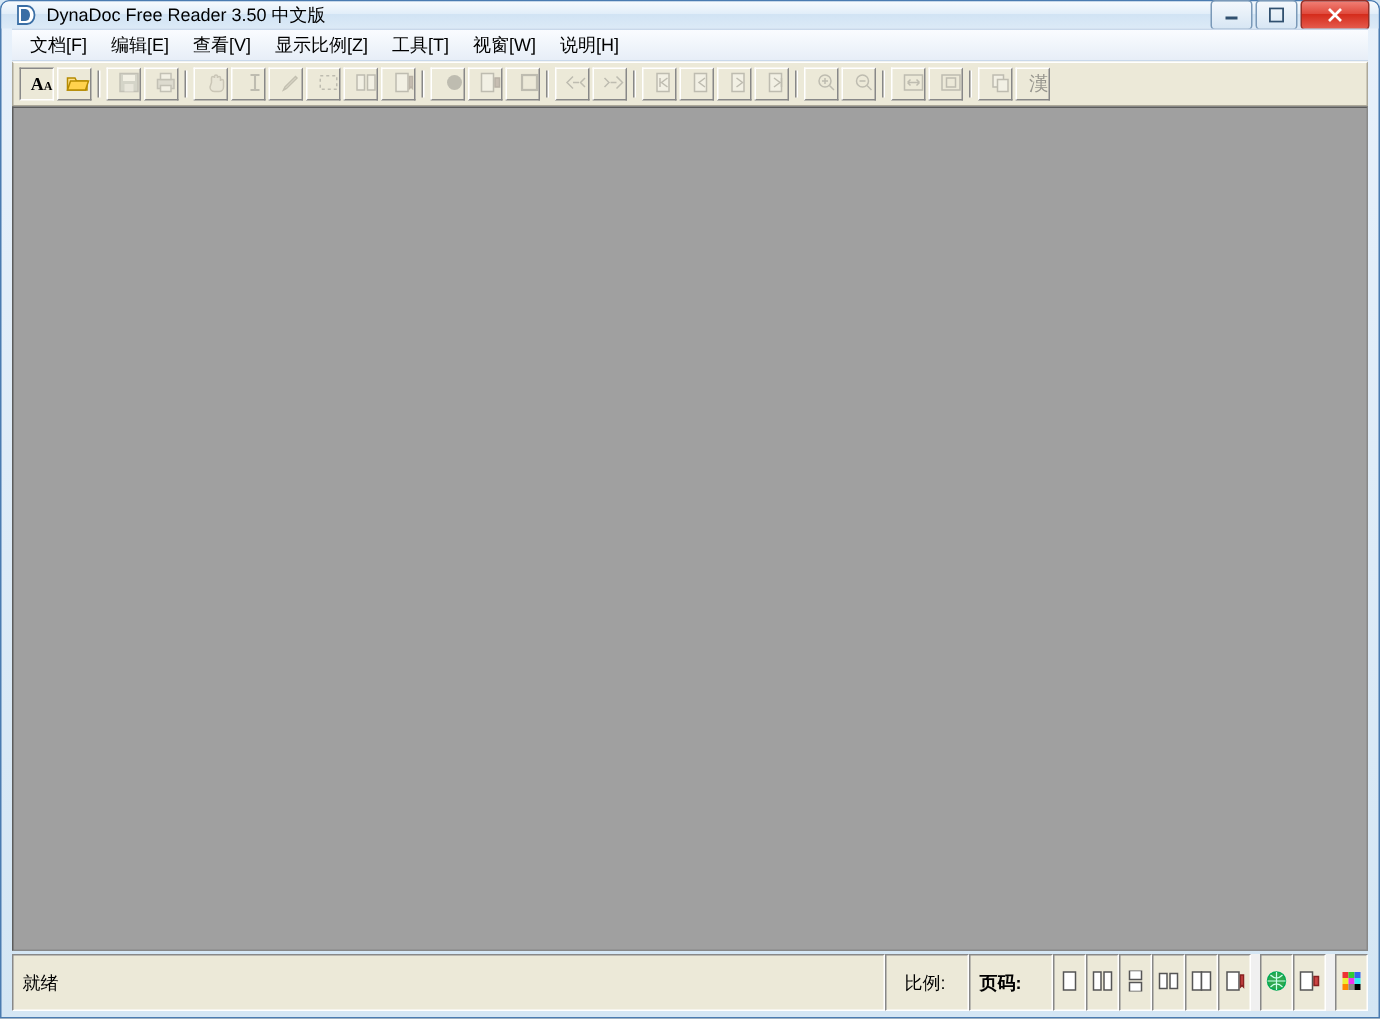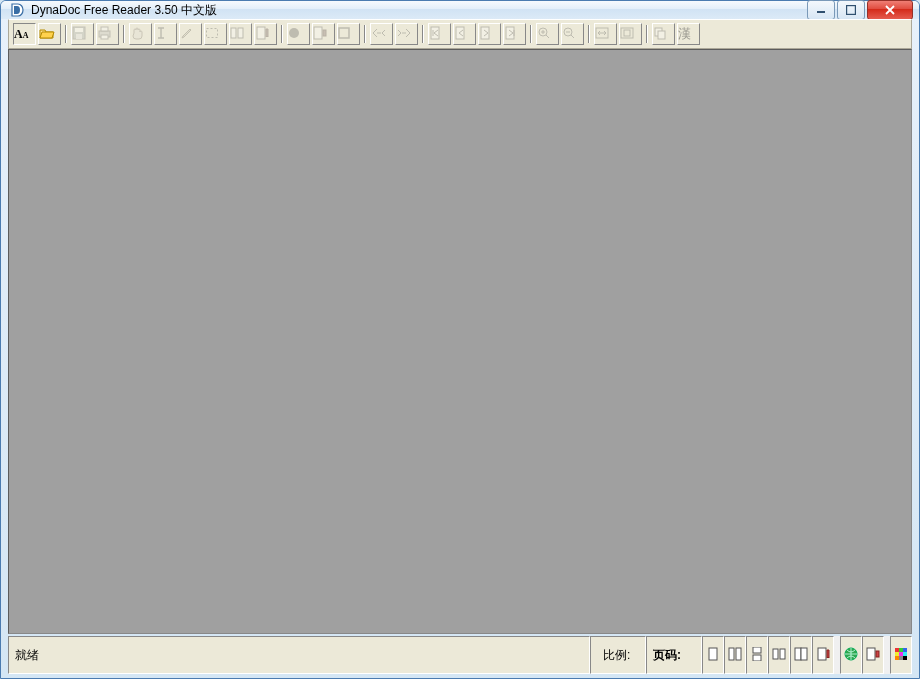--- a/index.html
+++ b/index.html
@@ -86,21 +86,21 @@
     border: 1px solid #aca899;
     border-top: 1px solid #fff;
     padding: 3px 4px;
     display:flex;
     align-items:center;
     gap: 2px;
   }
   .tool-btn {
     width: 23px; height: 22px;
     border: 1px solid transparent;
-    display:flex; align-items:center; justify-content:flex-start;
+    display:flex; align-items:center; justify-content:flex-end;
     background: transparent;
   }
   .tool-btn.raised {
     border: 1px solid;
     border-color: #fff #888 #888 #fff;
     background: #ece9d8;
   }
   .tool-btn.sunken {
     border: 1px solid;
     border-color: #888 #fff #fff #888;
@@ -189,20 +189,29 @@
           </svg>
       </div>
       <div class="win-btn close">
         <svg width="12" height="10">
             <path d="M2 1 L10 9 M10 1 L2 9" stroke="#fff" stroke-width="1.8"></path>
           </svg>
       </div>
     </div>
   </div>
 
+  <div class="menubar">
+    <div class="menu-item">文档[F]</div>
+    <div class="menu-item">编辑[E]</div>
+    <div class="menu-item">查看[V]</div>
+    <div class="menu-item">显示比例[Z]</div>
+    <div class="menu-item">工具[T]</div>
+    <div class="menu-item">视窗[W]</div>
+    <div class="menu-item">说明[H]</div>
+  </div>
 
   <div class="toolbar-row">
 
     <div class="tool-btn sunken">
       <span style="font-family:'Times New Roman',serif;font-weight:bold;font-size:12px;">A<span style="font-size:8px;">A</span></span>
     </div>
     <div class="tool-btn raised">
       <span>
         <svg width="16" height="14">
             <path d="M1 4 h5 l1 2 h7 v6 h-13 z" fill="#ffe08a" stroke="#b58a00"></path>

